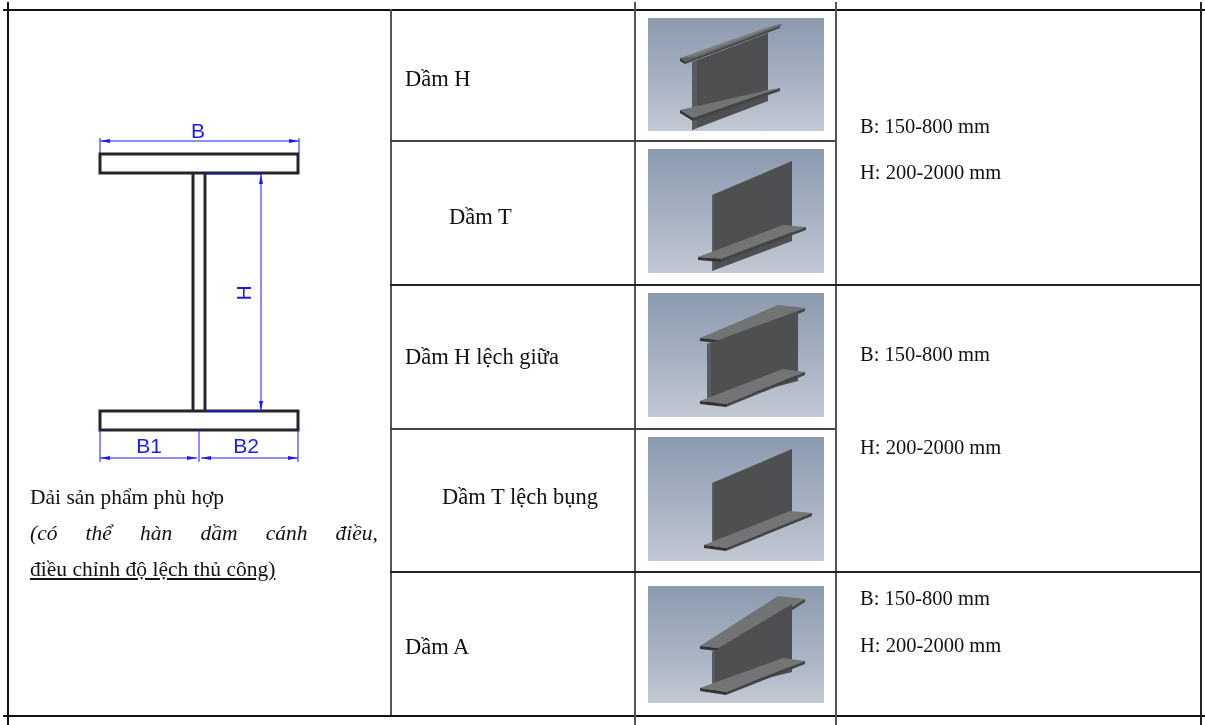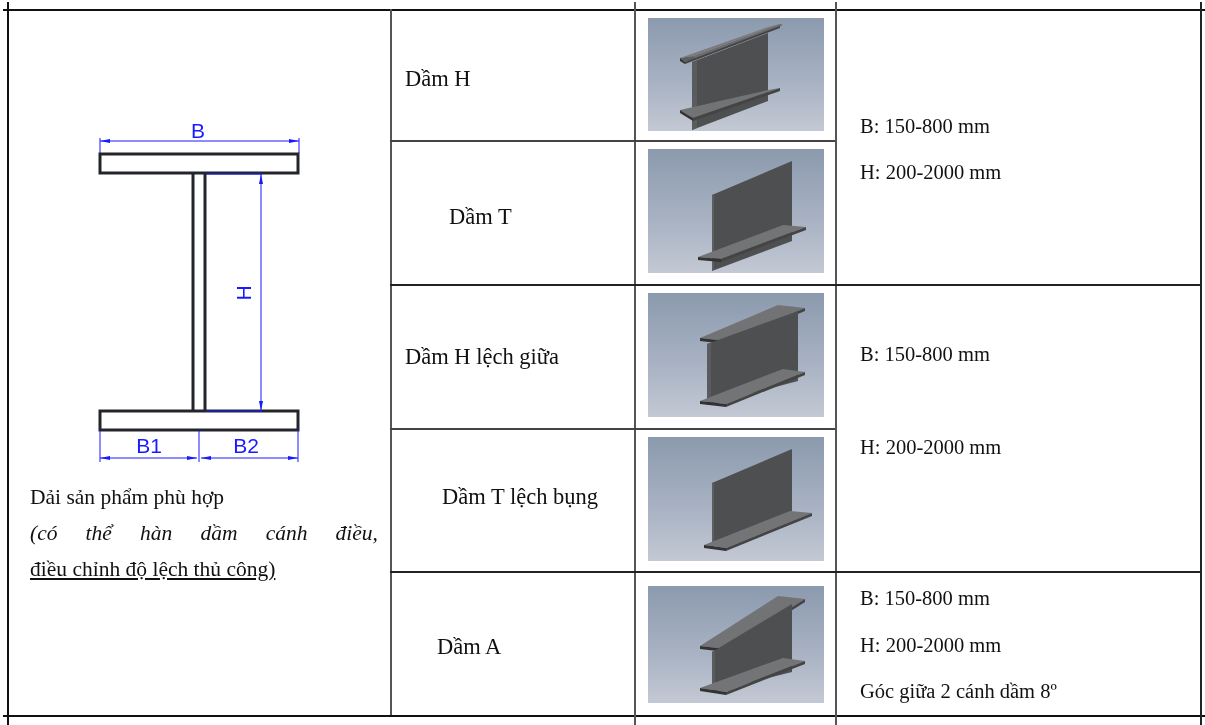--- a/index.html
+++ b/index.html
@@ -92,21 +92,21 @@
 <div class="cell" style="left:391px; top:142px; width:243px; height:142px;margin-left:44px;">
   <span class="txt" style="position:absolute; left:14px; top:64px;">Dầm T</span>
 </div>
 <div class="cell" style="left:391px; top:286px; width:243px; height:142px;">
   <span class="txt" style="position:absolute; left:14px; top:60px;">Dầm H lệch giữa</span>
 </div>
 <div class="cell" style="left:391px; top:430px; width:243px; height:141px;margin-left:37px;">
   <span class="txt" style="position:absolute; left:14px; top:56px;">Dầm T lệch bụng</span>
 </div>
 <div class="cell" style="left:391px; top:573px; width:243px; height:142px;">
-  <span class="txt" style="position:absolute; left:14px; top:63px;margin-left:32px;">Dầm A</span>
+  <span class="txt" style="position:absolute; left:14px; top:63px;">Dầm A</span>
 </div>
 
 <div class="cell" style="left:635px; top:10px; width:200px; height:130px;">
   <div class="thumb" style="top:8px;">
     <svg width="176" height="113" viewBox="0 0 176 113">
       <polygon points="45,38 132,6 135,7 50,41" fill="#6a6b6d"></polygon>
       <polygon points="32,40 45,38 50,41 37,44" fill="#5d5e60"></polygon>
       <polygon points="32,40 120,9 132,6 45,38" fill="#7a7b7d"></polygon>
       <polygon points="32,40 37,44 37,46 32,43" fill="#333"></polygon>
       <polygon points="37,44 132,8 132,10 37,46" fill="#444"></polygon>
@@ -179,14 +179,13 @@
 </div>
 
 <div class="cell" style="left:836px; top:286px; width:364px; height:285px;">
   <span class="spec" style="top:58px;">B: 150-800 mm</span>
   <span class="spec" style="top:151px;">H: 200-2000 mm</span>
 </div>
 
 <div class="cell" style="left:836px; top:573px; width:364px; height:142px;">
   <span class="spec" style="top:15px;">B: 150-800 mm</span>
   <span class="spec" style="top:62px;">H: 200-2000 mm</span>
-  <span class="spec" style="top:108px;">Góc giữa 2 cánh dầm 8º</span>
 </div>
 
 </body></html>

